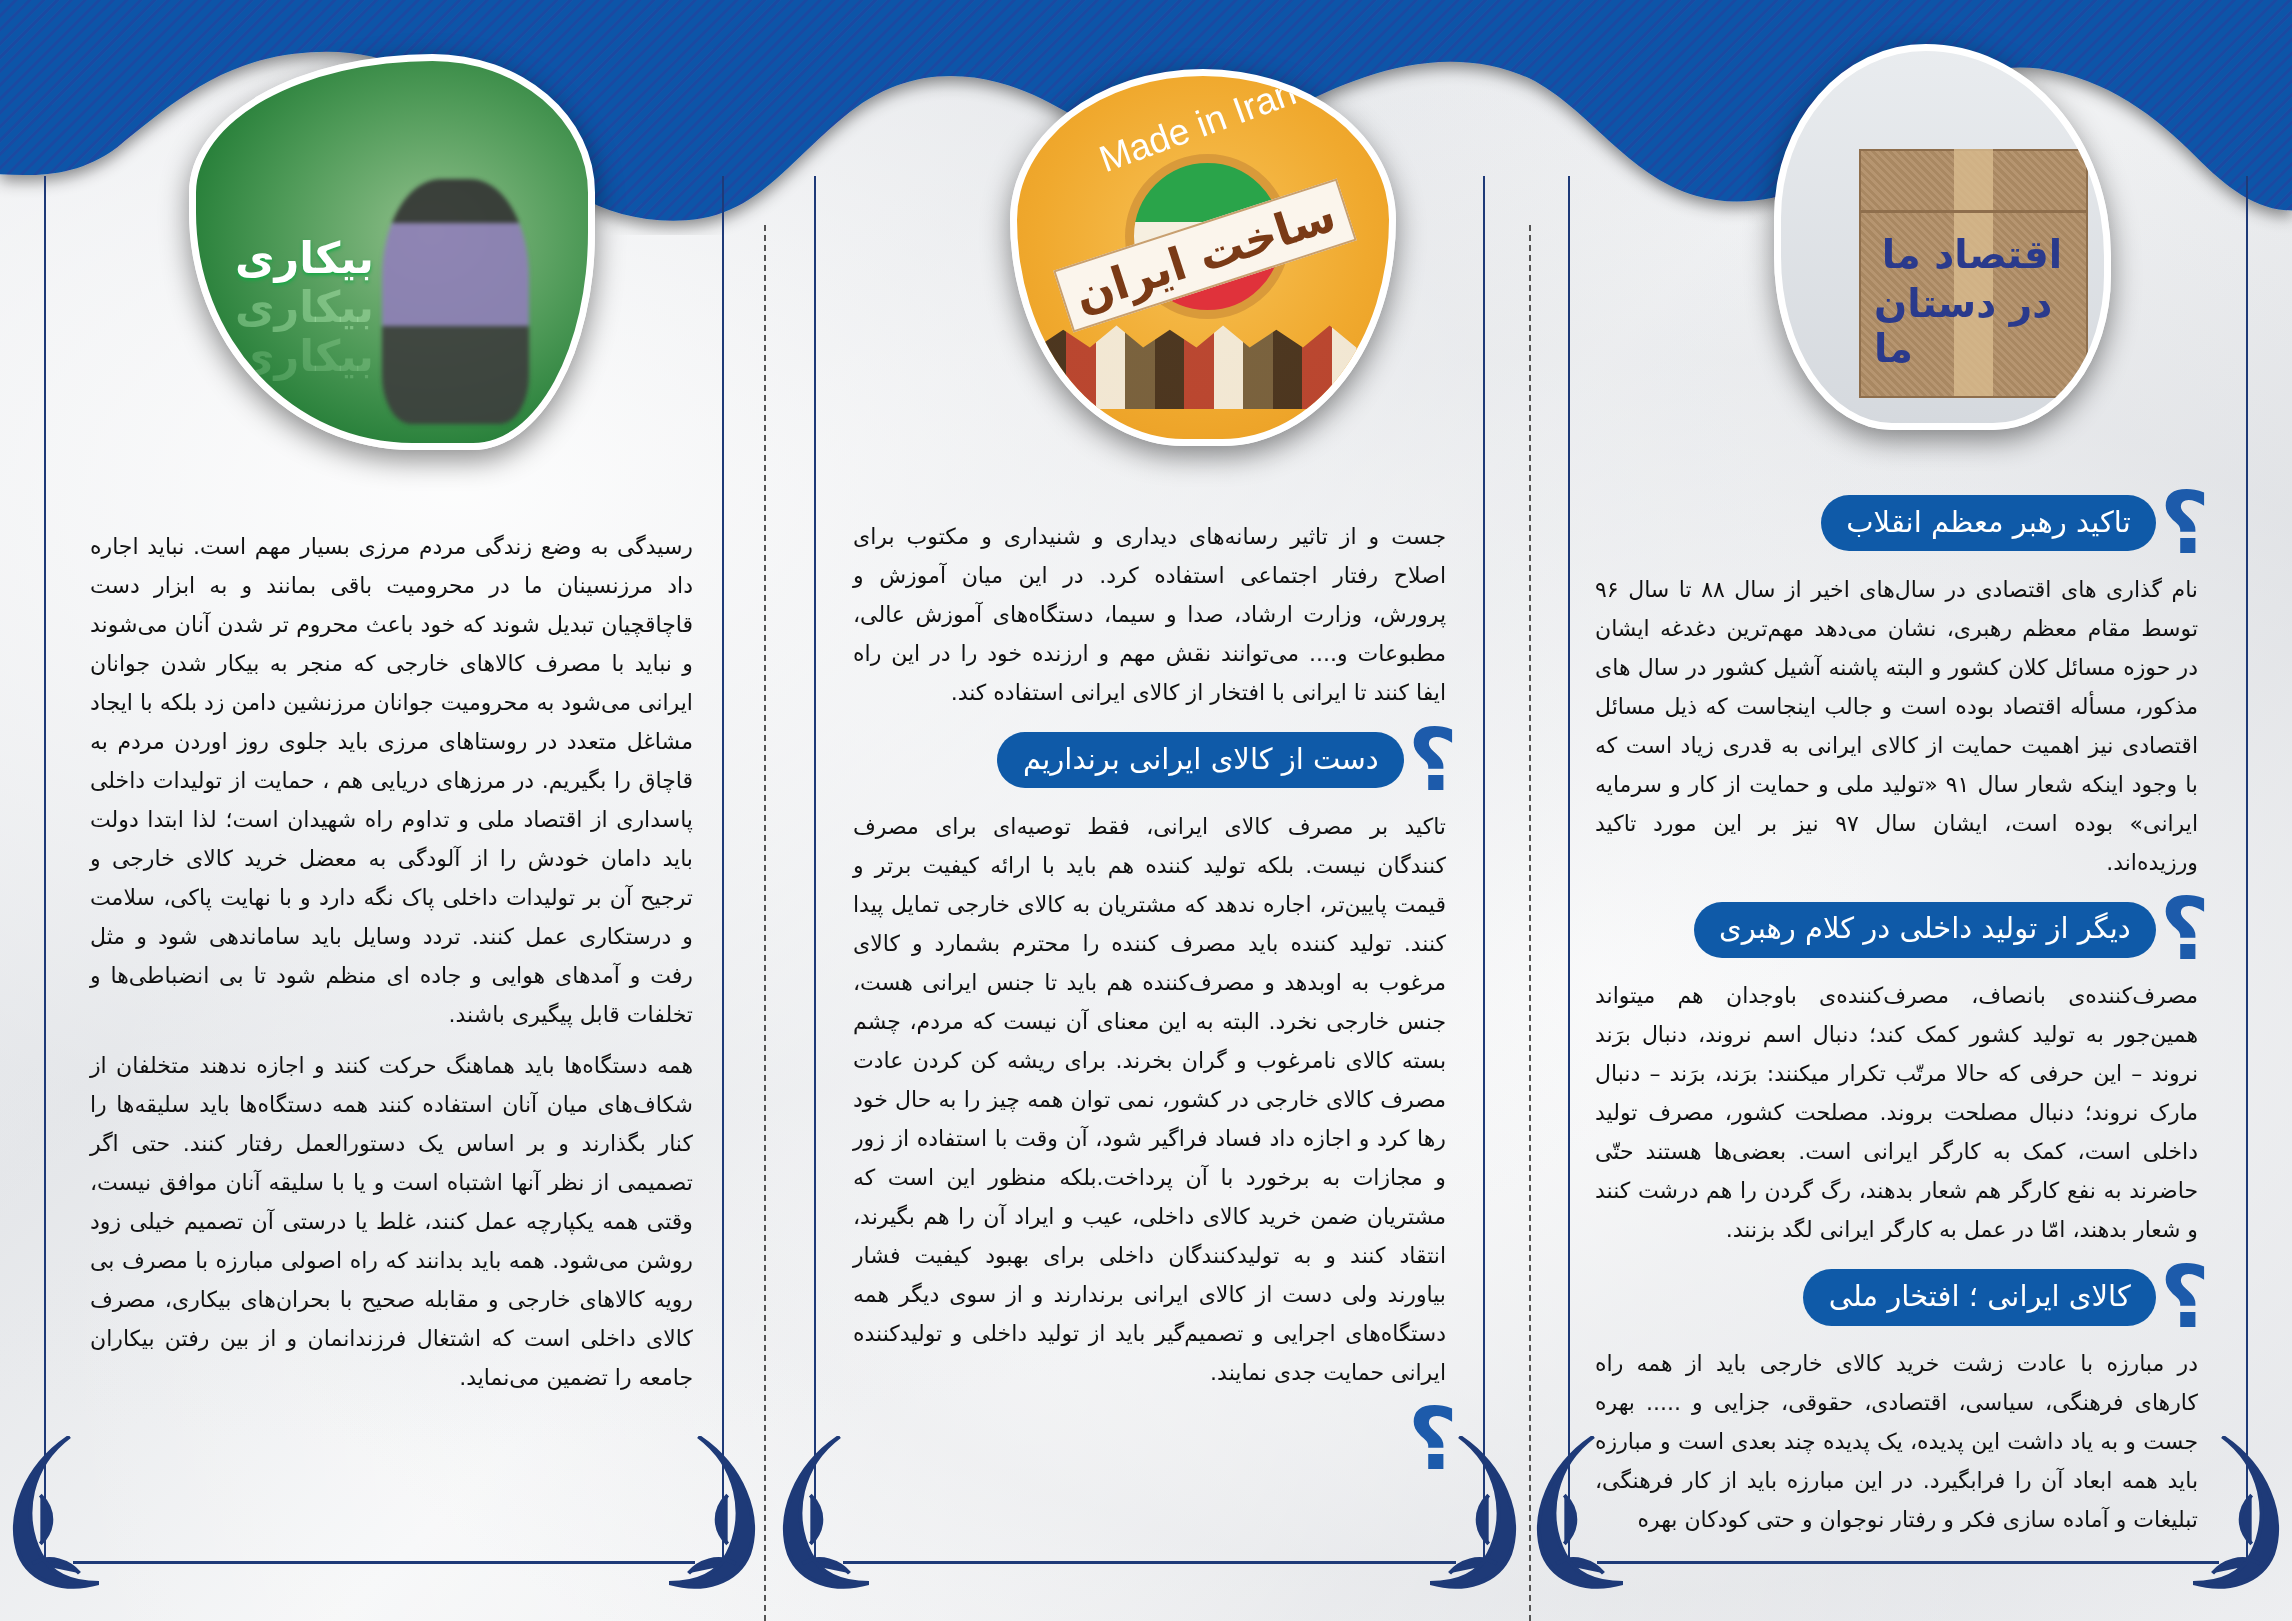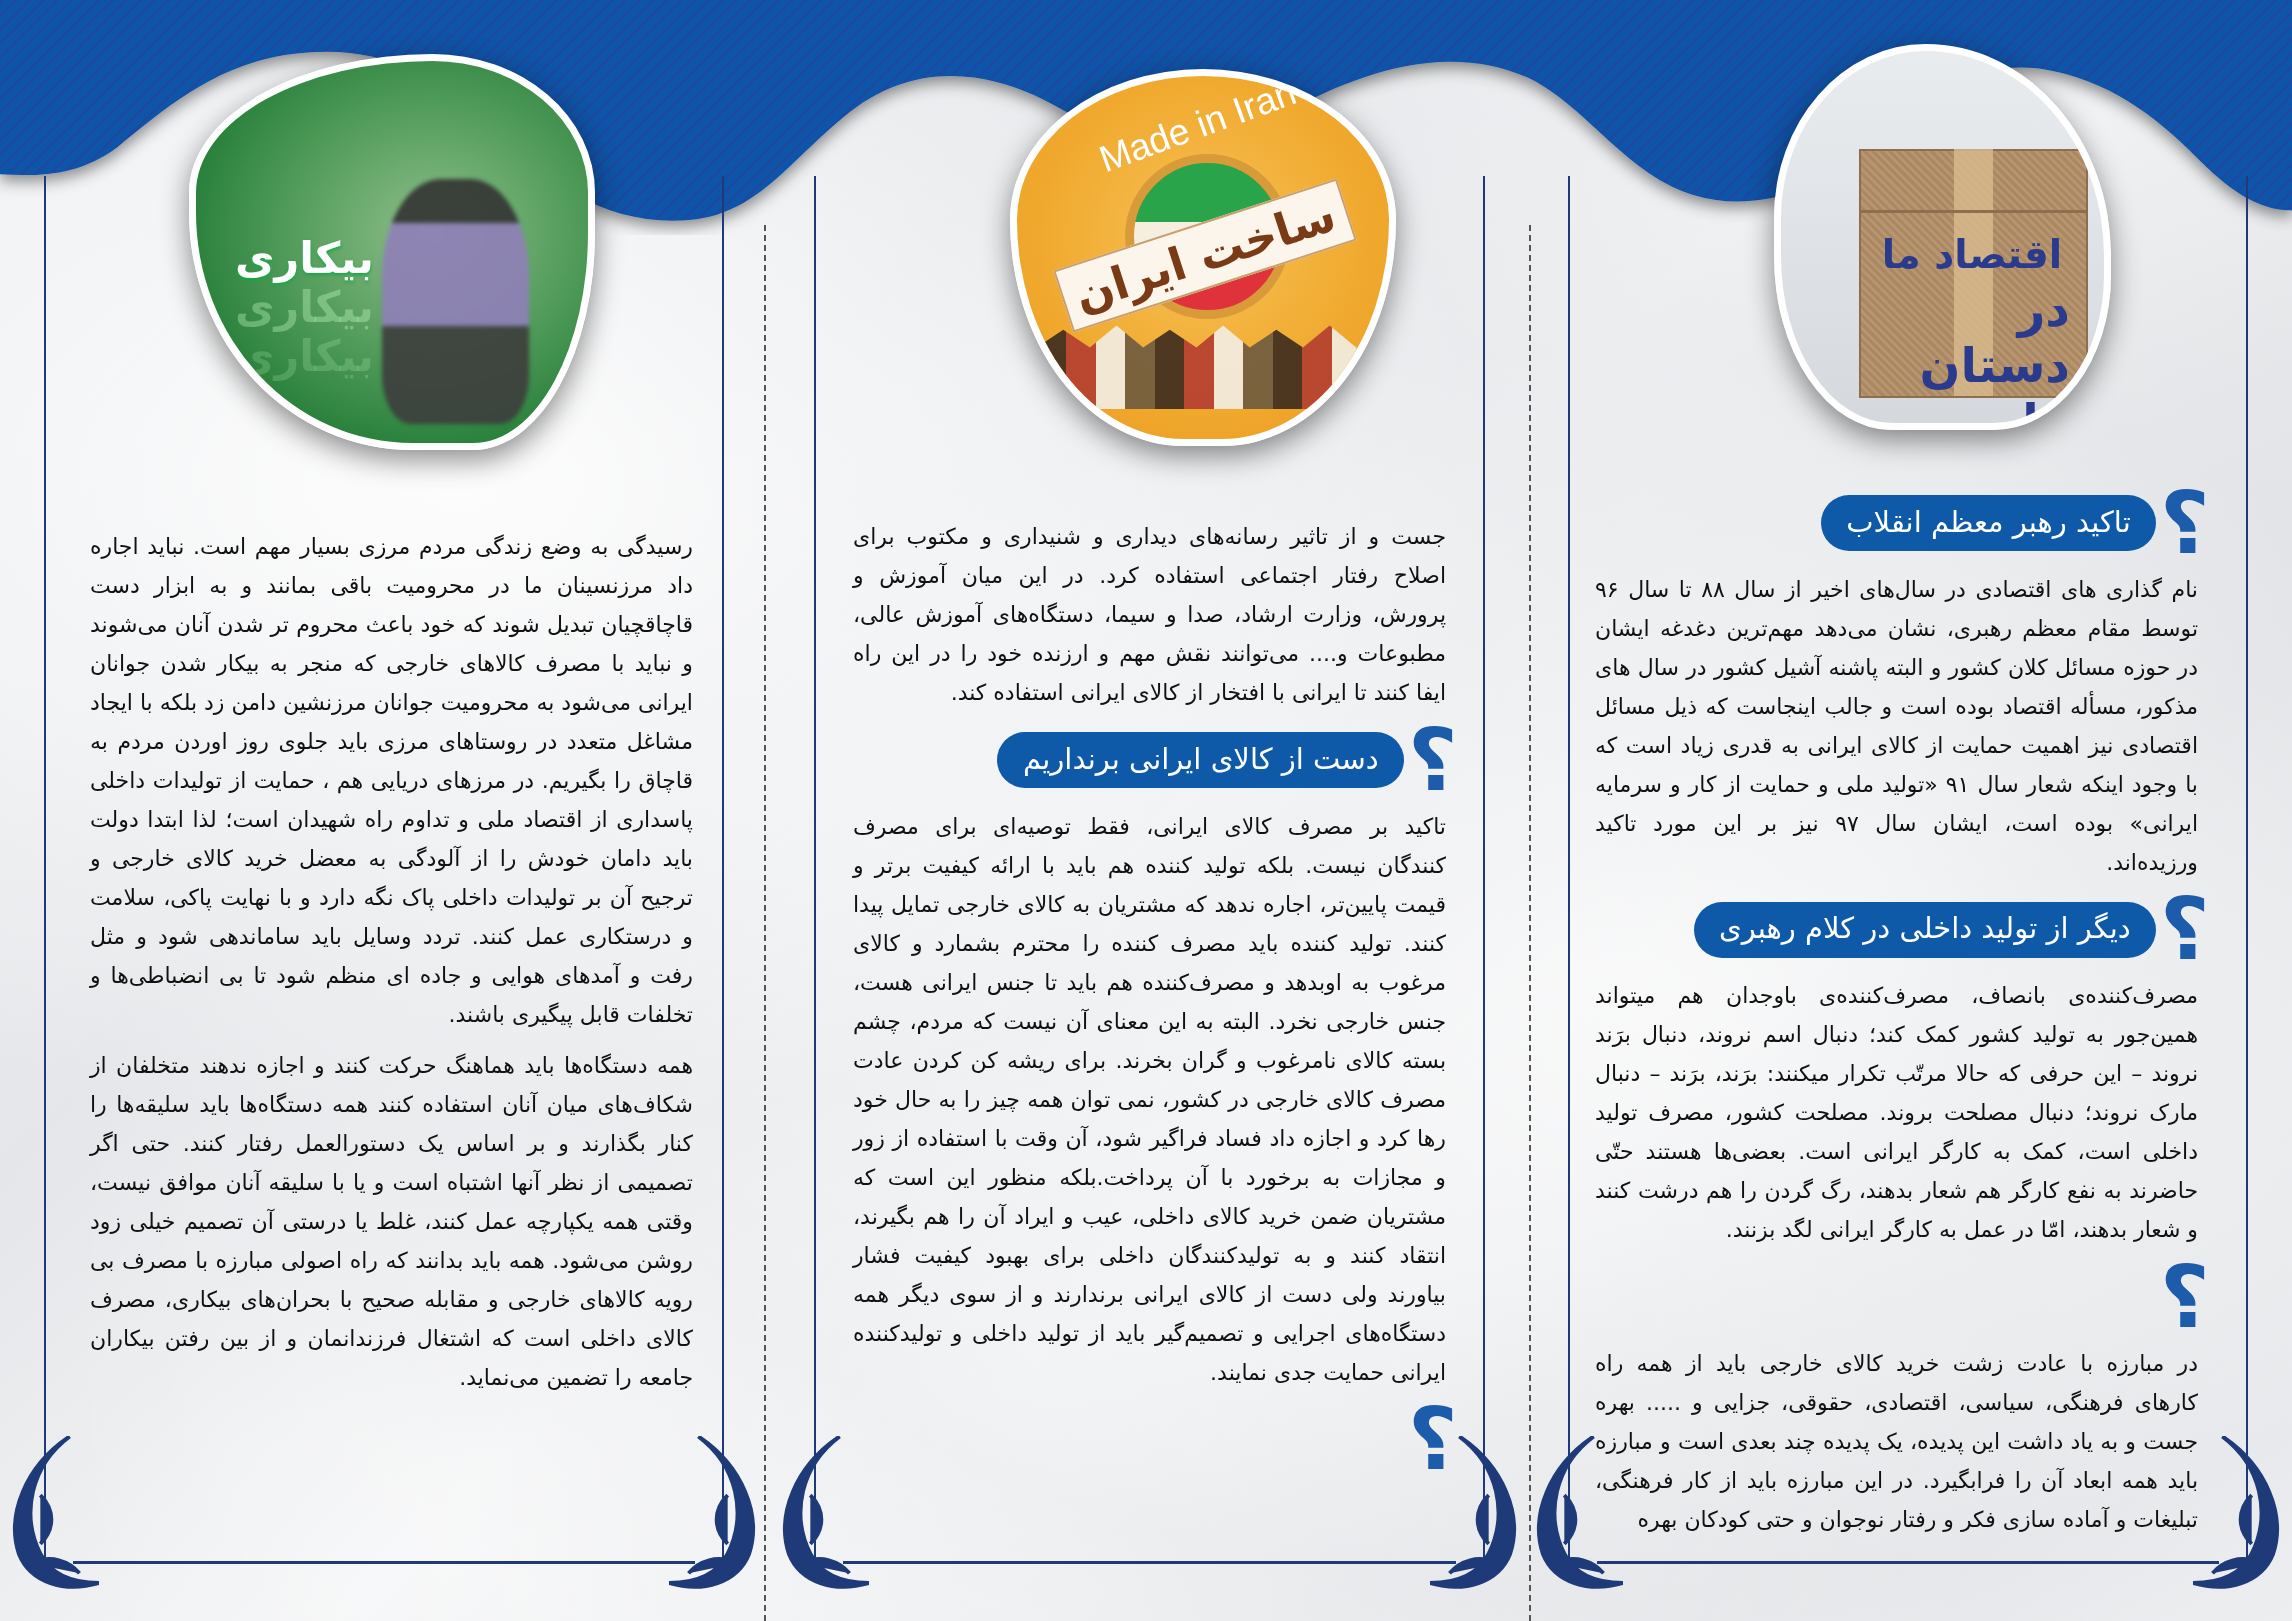--- a/index.html
+++ b/index.html
@@ -126,36 +126,37 @@
   <div class="hero-label" style="left:39px; top:147px; width:294px; text-align:center; font-size:45px; color:#7a3a16; background:#fbf5ec; padding:3.9px 0; transform:rotate(-18deg); border:2px solid #c8a070; direction:rtl;">ساخت ایران</div>
   <div style="position:absolute; left:19.6px; top:245px; width:333px; height:88px; background:repeating-linear-gradient(90deg,#3b2a1e 0 29px,#b43c30 29px 59px,#f2eee5 59px 88px,#6d5a3f 88px 118px); clip-path:polygon(0 30%,8% 10%,16% 30%,24% 5%,32% 30%,40% 10%,48% 30%,56% 5%,64% 30%,72% 10%,80% 30%,88% 5%,96% 30%,100% 100%,0 100%); opacity:0.9;"></div>
 </div>
 
 <div class="hero" style="left:1774px; top:44px; width:323px; height:372px; background:linear-gradient(180deg,#e9ecef 0%, #d5d9de 100%); border-radius:45% 55% 35% 35% / 45% 55% 40% 45%;">
   <div style="position:absolute; left:78px; top:98px; width:225px; height:245px; background:repeating-linear-gradient(45deg,#b69570 0 2.9px,#a98862 2.9px 5.9px); border:2px solid #8e6e4c;">
     <div style="position:absolute; left:93px; top:-2px; width:39px; height:247px; background:#d9bb8f; opacity:0.8;"></div>
     <div style="position:absolute; left:0; top:59px; width:100%; height:2.9px; background:#8e6e4c;"></div>
   </div>
   <div class="hero-label" style="left:93px; top:181px; width:196px; text-align:center; font-size:39px; color:#2a3a8c; direction:rtl;">اقتصاد ما</div>
-  <div class="hero-label" style="left:93px; top:230px; width:196px; text-align:right; font-size:48px; color:#2a3a8c; direction:rtl;">در دستان ما</div>
+  <div class="hero-label" style="left:93px; top:230px; width:196px; text-align:left; font-size:39px; color:#2a3a8c; direction:rtl;">در دستان ما</div>
 </div>
 
 <div class="col" style="left:1583px; top:475px; width:627px;">
   <div class="heading">
     <span class="qmark">?</span>
     <span class="pill">تاکید رهبر معظم انقلاب</span>
   </div>
   <p>نام گذاری های اقتصادی در سال‌های اخیر از سال ۸۸ تا سال ۹۶ توسط مقام معظم رهبری، نشان می‌دهد مهم‌ترین دغدغه ایشان در حوزه مسائل کلان کشور و البته پاشنه آشیل کشور در سال های مذکور، مسأله اقتصاد بوده است و جالب اینجاست که ذیل مسائل اقتصادی نیز اهمیت حمایت از کالای ایرانی به قدری زیاد است که با وجود اینکه شعار سال ۹۱ «تولید ملی و حمایت از کار و سرمایه ایرانی» بوده است، ایشان سال ۹۷ نیز بر این مورد تاکید ورزیده‌اند.</p>
   <div class="heading">
     <span class="qmark">?</span>
     <span class="pill">دیگر از تولید داخلی در کلام رهبری</span>
   </div>
   <p>مصرف‌کننده‌ی بانصاف، مصرف‌کننده‌ی باوجدان هم میتواند همین‌جور به تولید کشور کمک کند؛ دنبال اسم نروند، دنبال برَند نروند – این حرفی که حالا مرتّب تکرار میکنند: برَند، برَند – دنبال مارک نروند؛ دنبال مصلحت بروند. مصلحت کشور، مصرف تولید داخلی است، کمک به کارگر ایرانی است. بعضی‌ها هستند حتّی حاضرند به نفع کارگر هم شعار بدهند، رگ گردن را هم درشت کنند و شعار بدهند، امّا در عمل به کارگر ایرانی لگد بزنند.</p>
   <div class="heading">
     <span class="qmark">?</span>
+    <span class="pill">کالای ایرانی ؛ افتخار ملی</span>
   </div>
   <p>در مبارزه با عادت زشت خرید کالای خارجی باید از همه راه کارهای فرهنگی، سیاسی، اقتصادی، حقوقی، جزایی و ..... بهره جست و به یاد داشت این پدیده، یک پدیده چند بعدی است و مبارزه باید همه ابعاد آن را فرابگیرد. در این مبارزه باید از کار فرهنگی، تبلیغات و آماده سازی فکر و رفتار نوجوان و حتی کودکان  بهره</p>
 </div>
 
 <div class="col" style="left:841px; top:505px; width:617px;">
   <p>جست و از تاثیر رسانه‌های دیداری و شنیداری و مکتوب برای اصلاح رفتار اجتماعی استفاده کرد. در این میان آموزش و پرورش، وزارت ارشاد، صدا و سیما، دستگاه‌های آموزش عالی، مطبوعات و.... می‌توانند نقش مهم و ارزنده خود را در این راه ایفا کنند تا ایرانی با افتخار از کالای ایرانی استفاده کند.</p>
   <div class="heading">
     <span class="qmark">?</span>
     <span class="pill">دست از کالای ایرانی برنداریم</span>
   </div>

